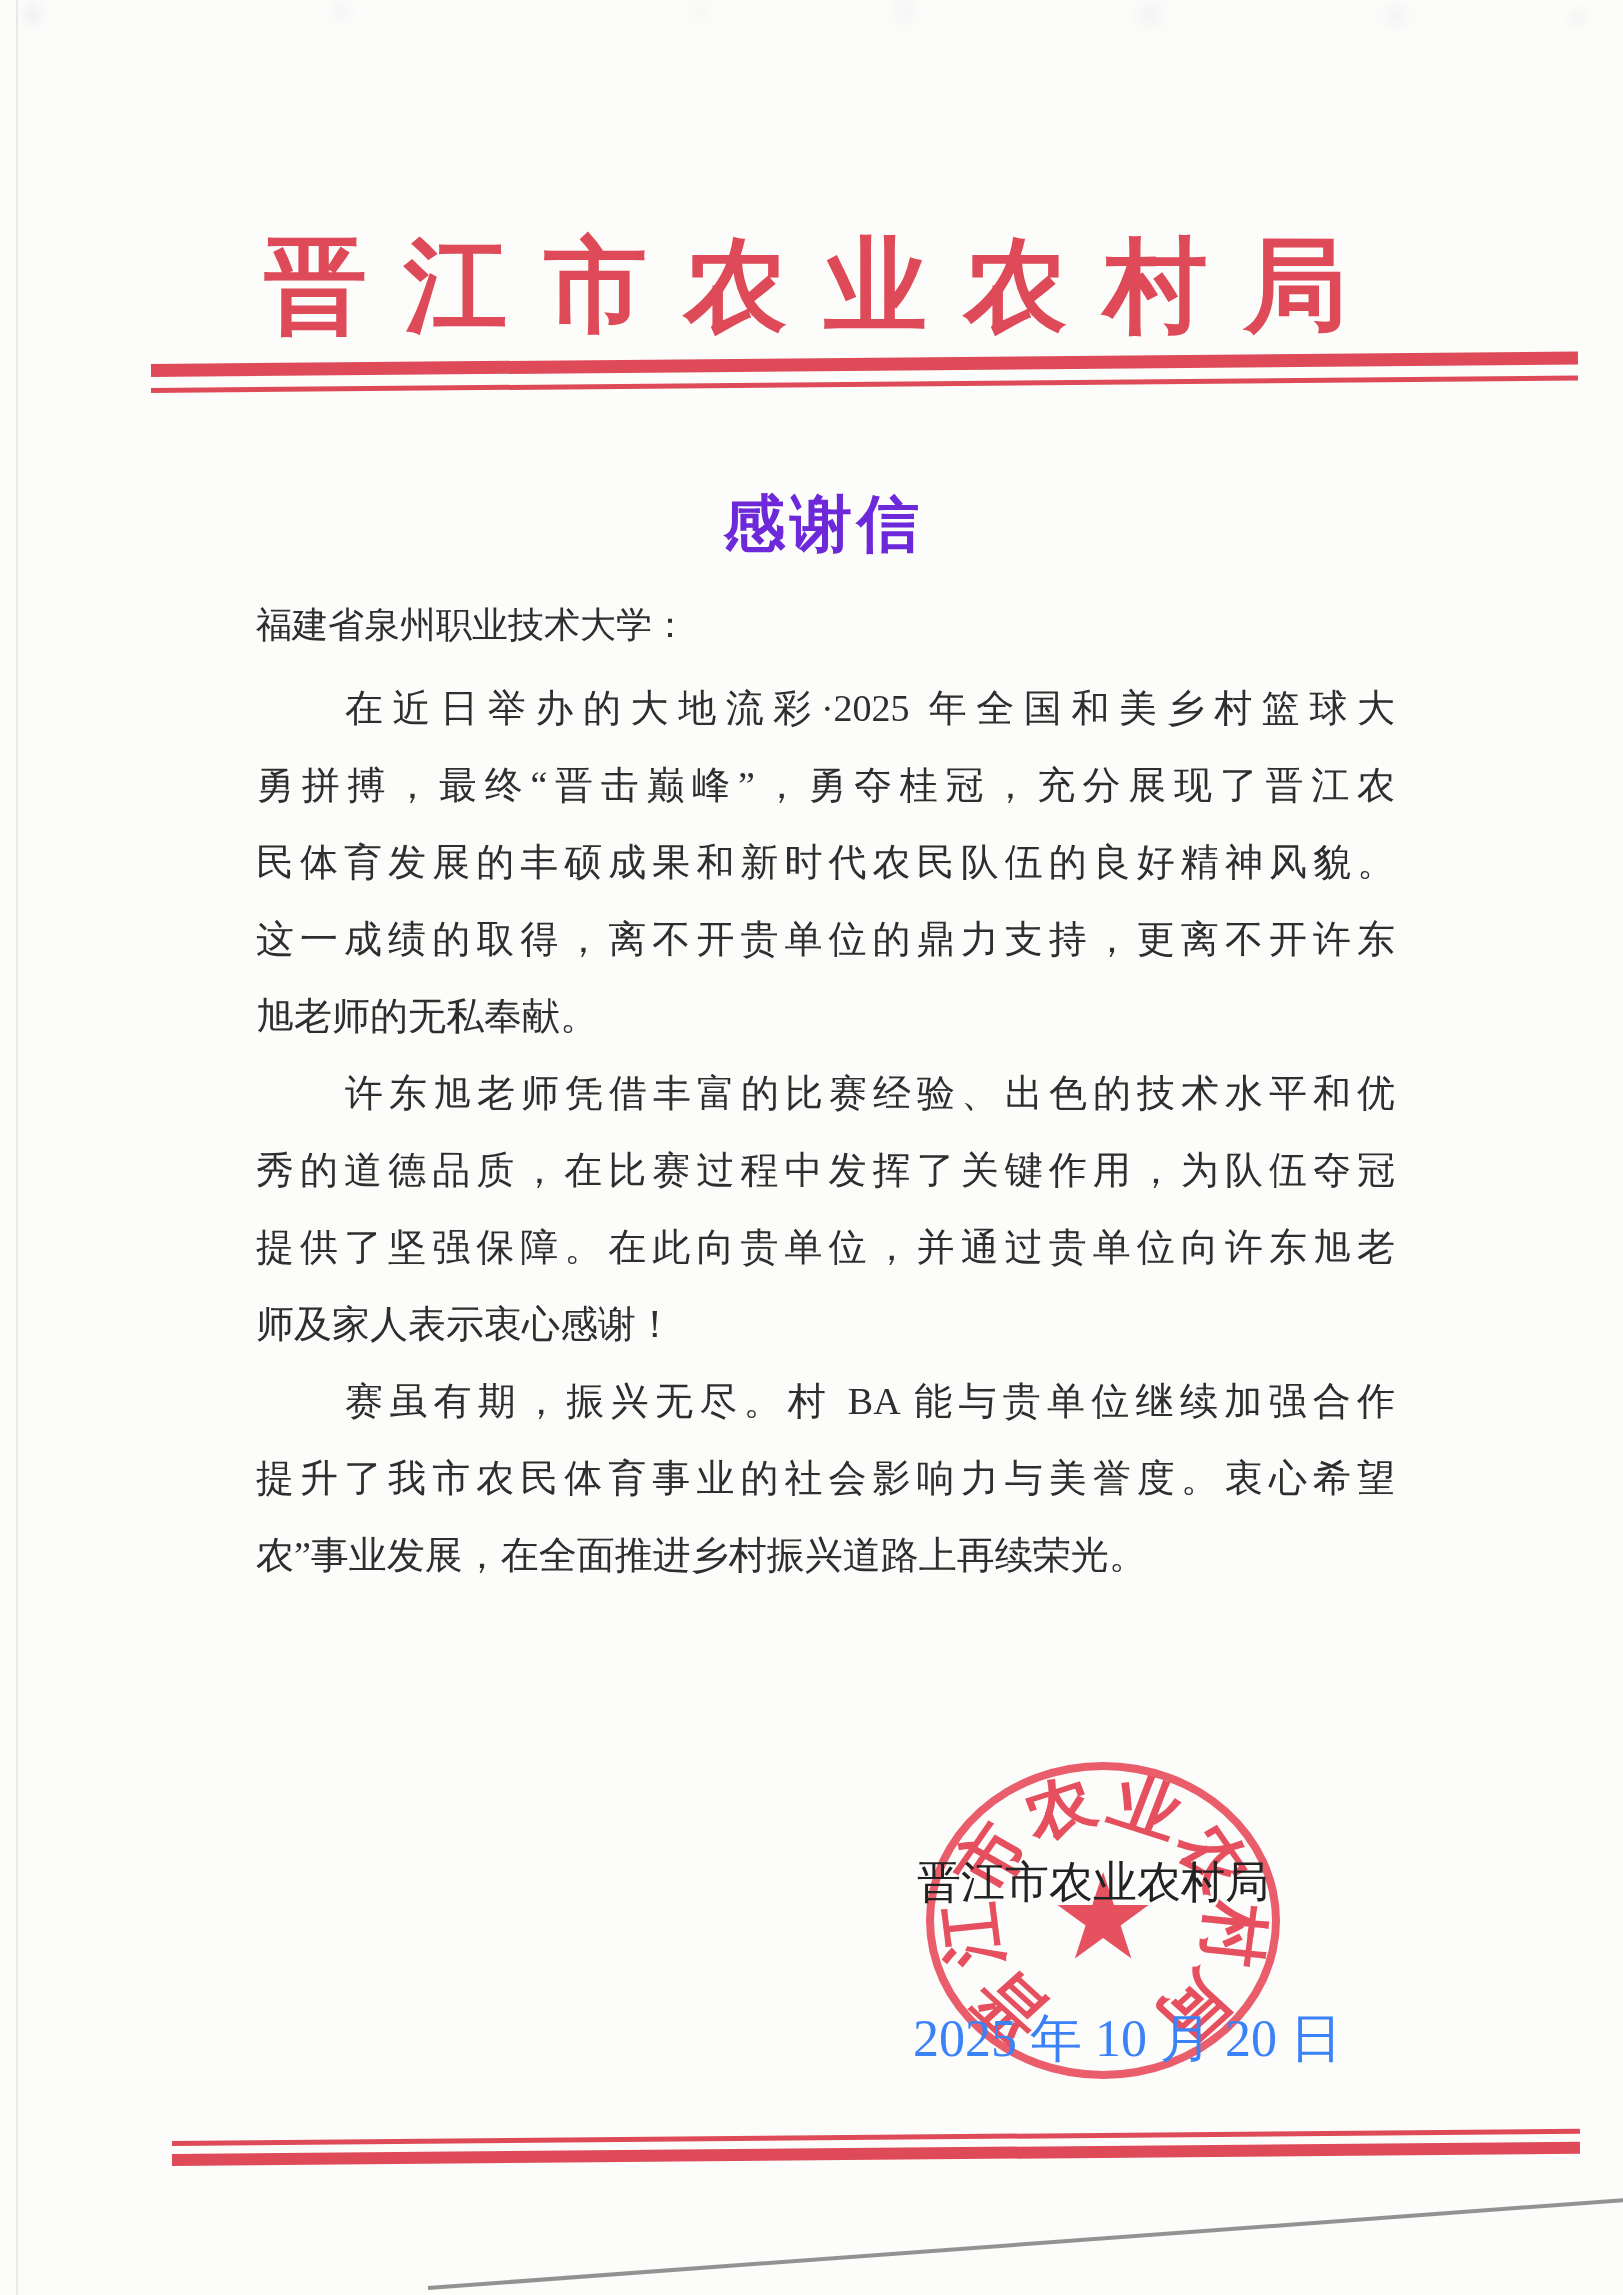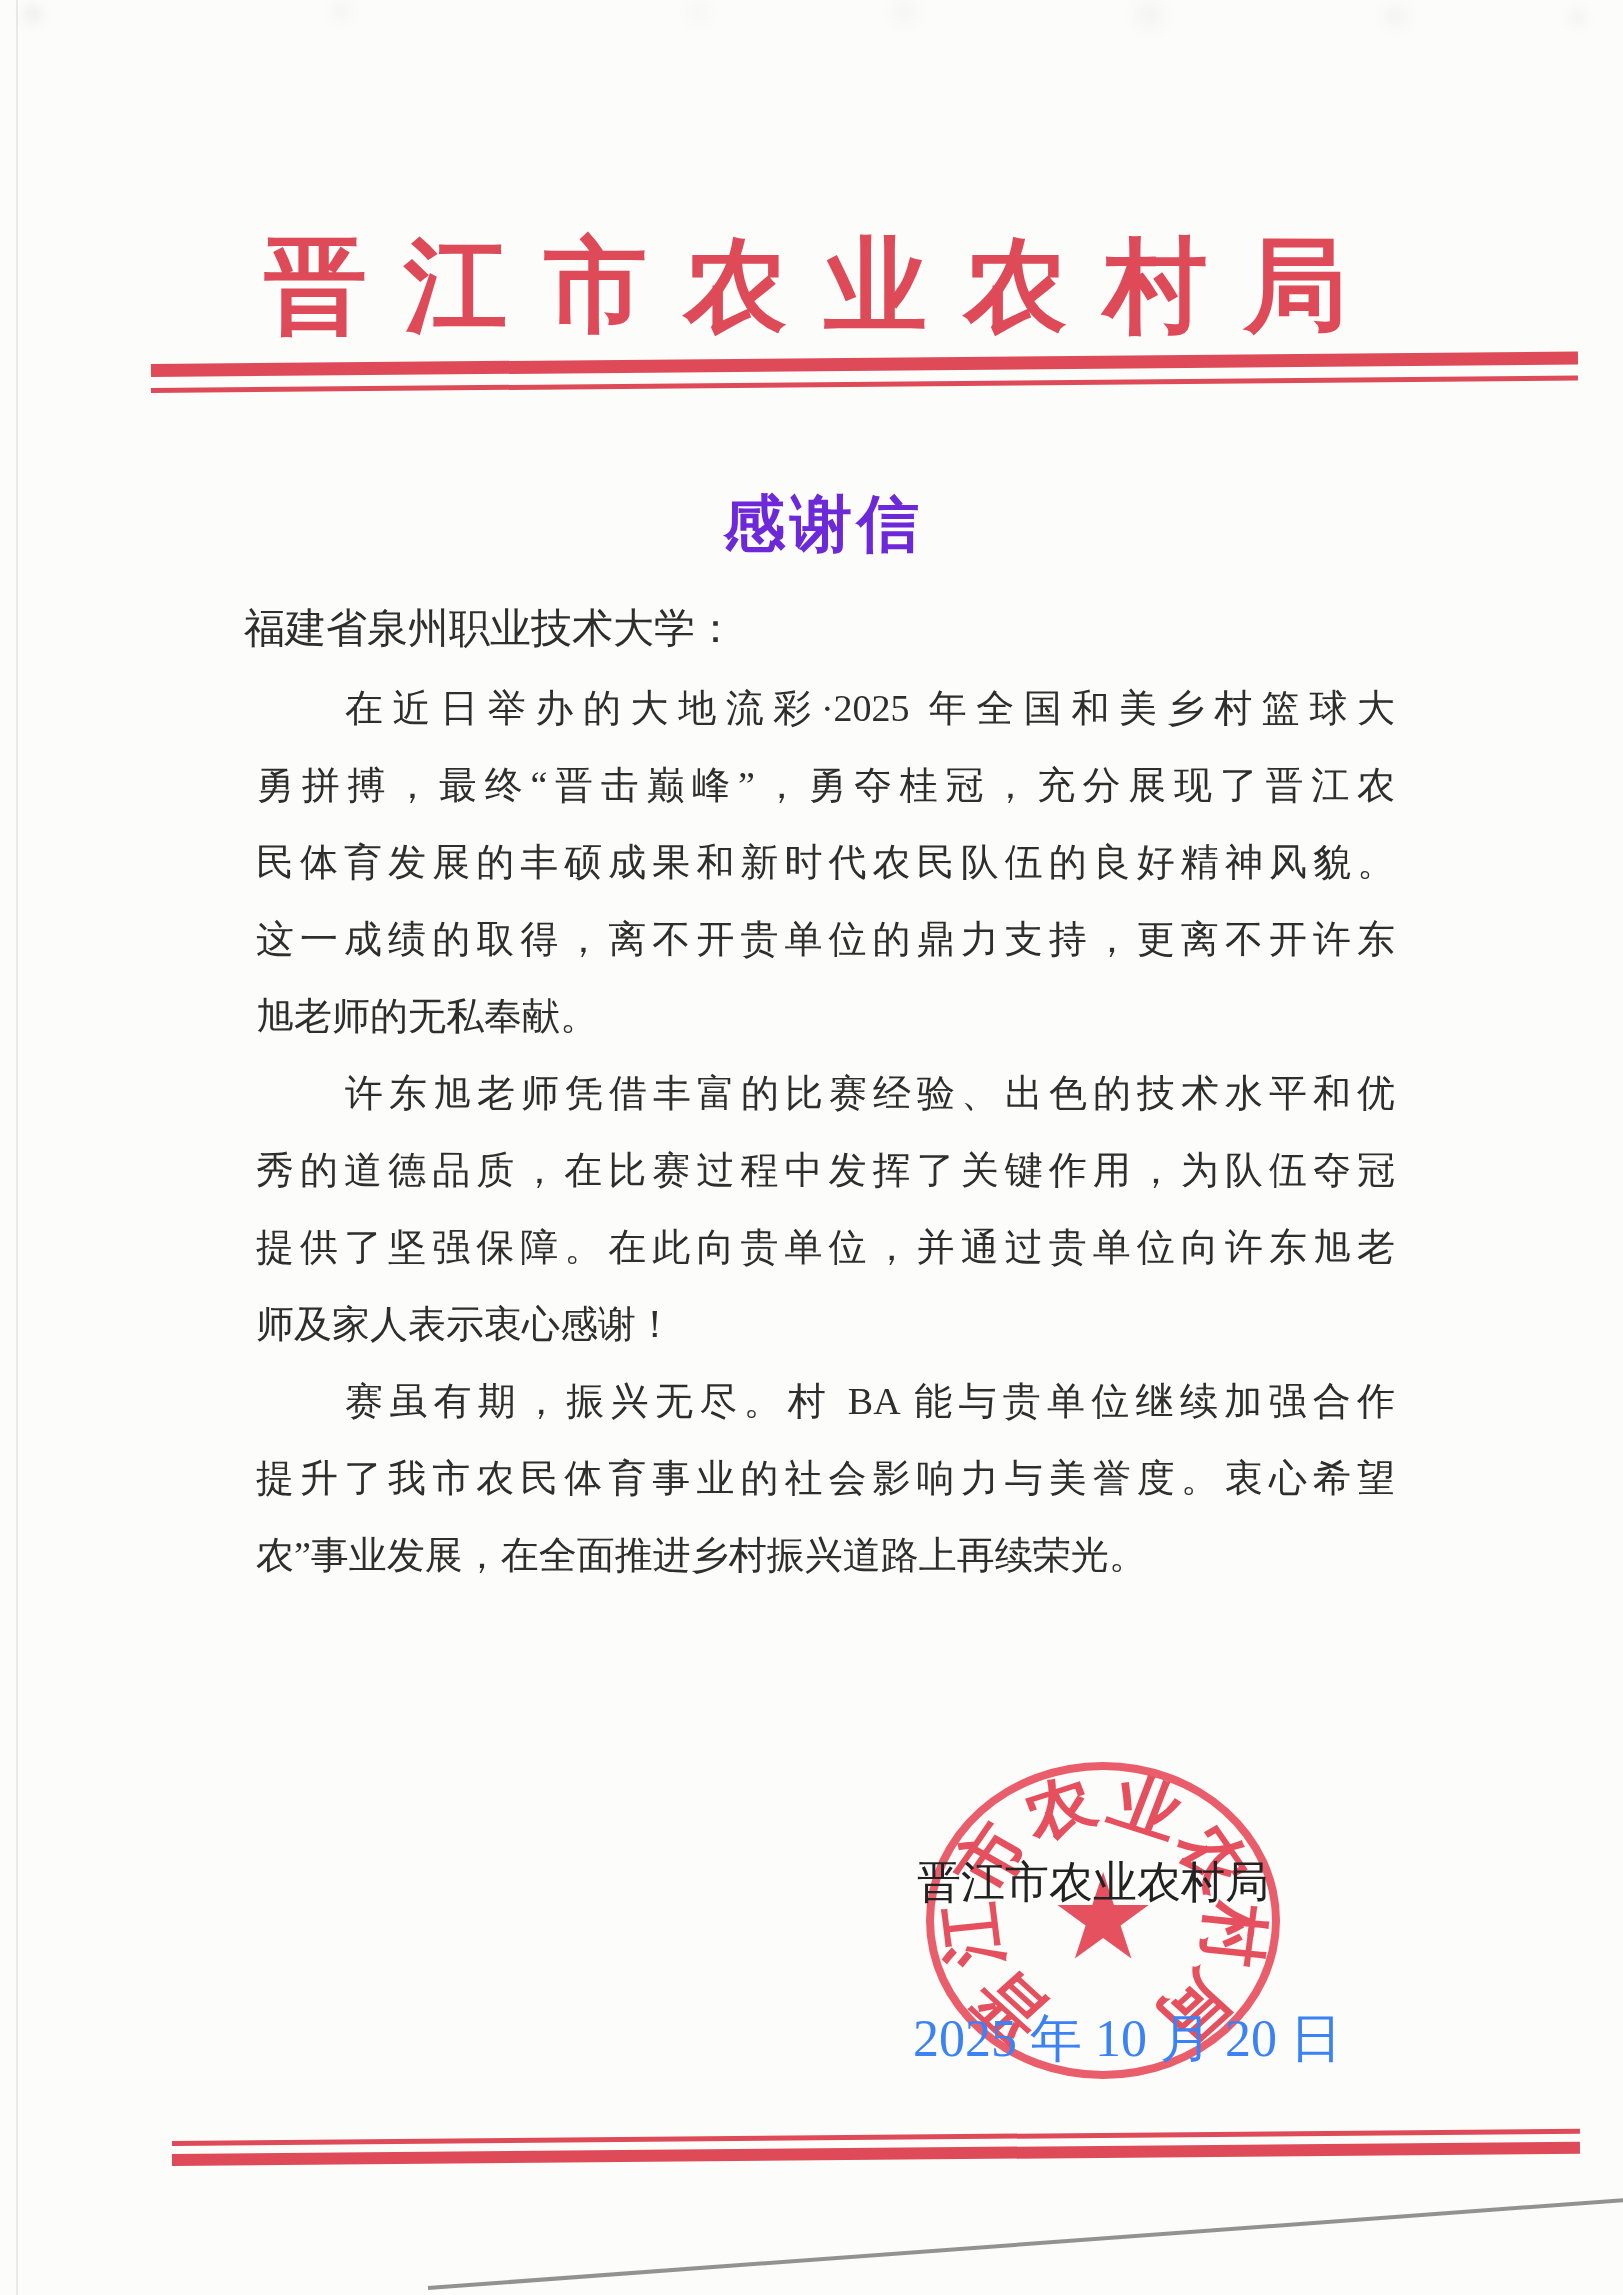--- a/index.html
+++ b/index.html
@@ -30,22 +30,22 @@
   
   .title {
     position: absolute; left: 0; top: 470px; width: 100%;
     margin: 12px; text-align: center;
     font-size: 62px; font-weight: bold; letter-spacing: 4.8px;
     color: #6d28d9;
   }
 
   
   .salutation {
-    position: absolute; left: 244px; top: 601px;
-    font-size: 41px; color: #2e2e2e; white-space: nowrap;
+    position: absolute; left: 256px; top: 601px;
+    font-size: 36px; color: #2e2e2e; white-space: nowrap;
   }
   .body-block {
     position: absolute; left: 256px; top: 670px; width: 1139px;
     font-size: 38px; color: #2e2e2e;
   }
   .line {
     height: 77px; line-height: 77px;
     text-align: justify; text-align-last: justify;
     overflow: hidden;
   }

